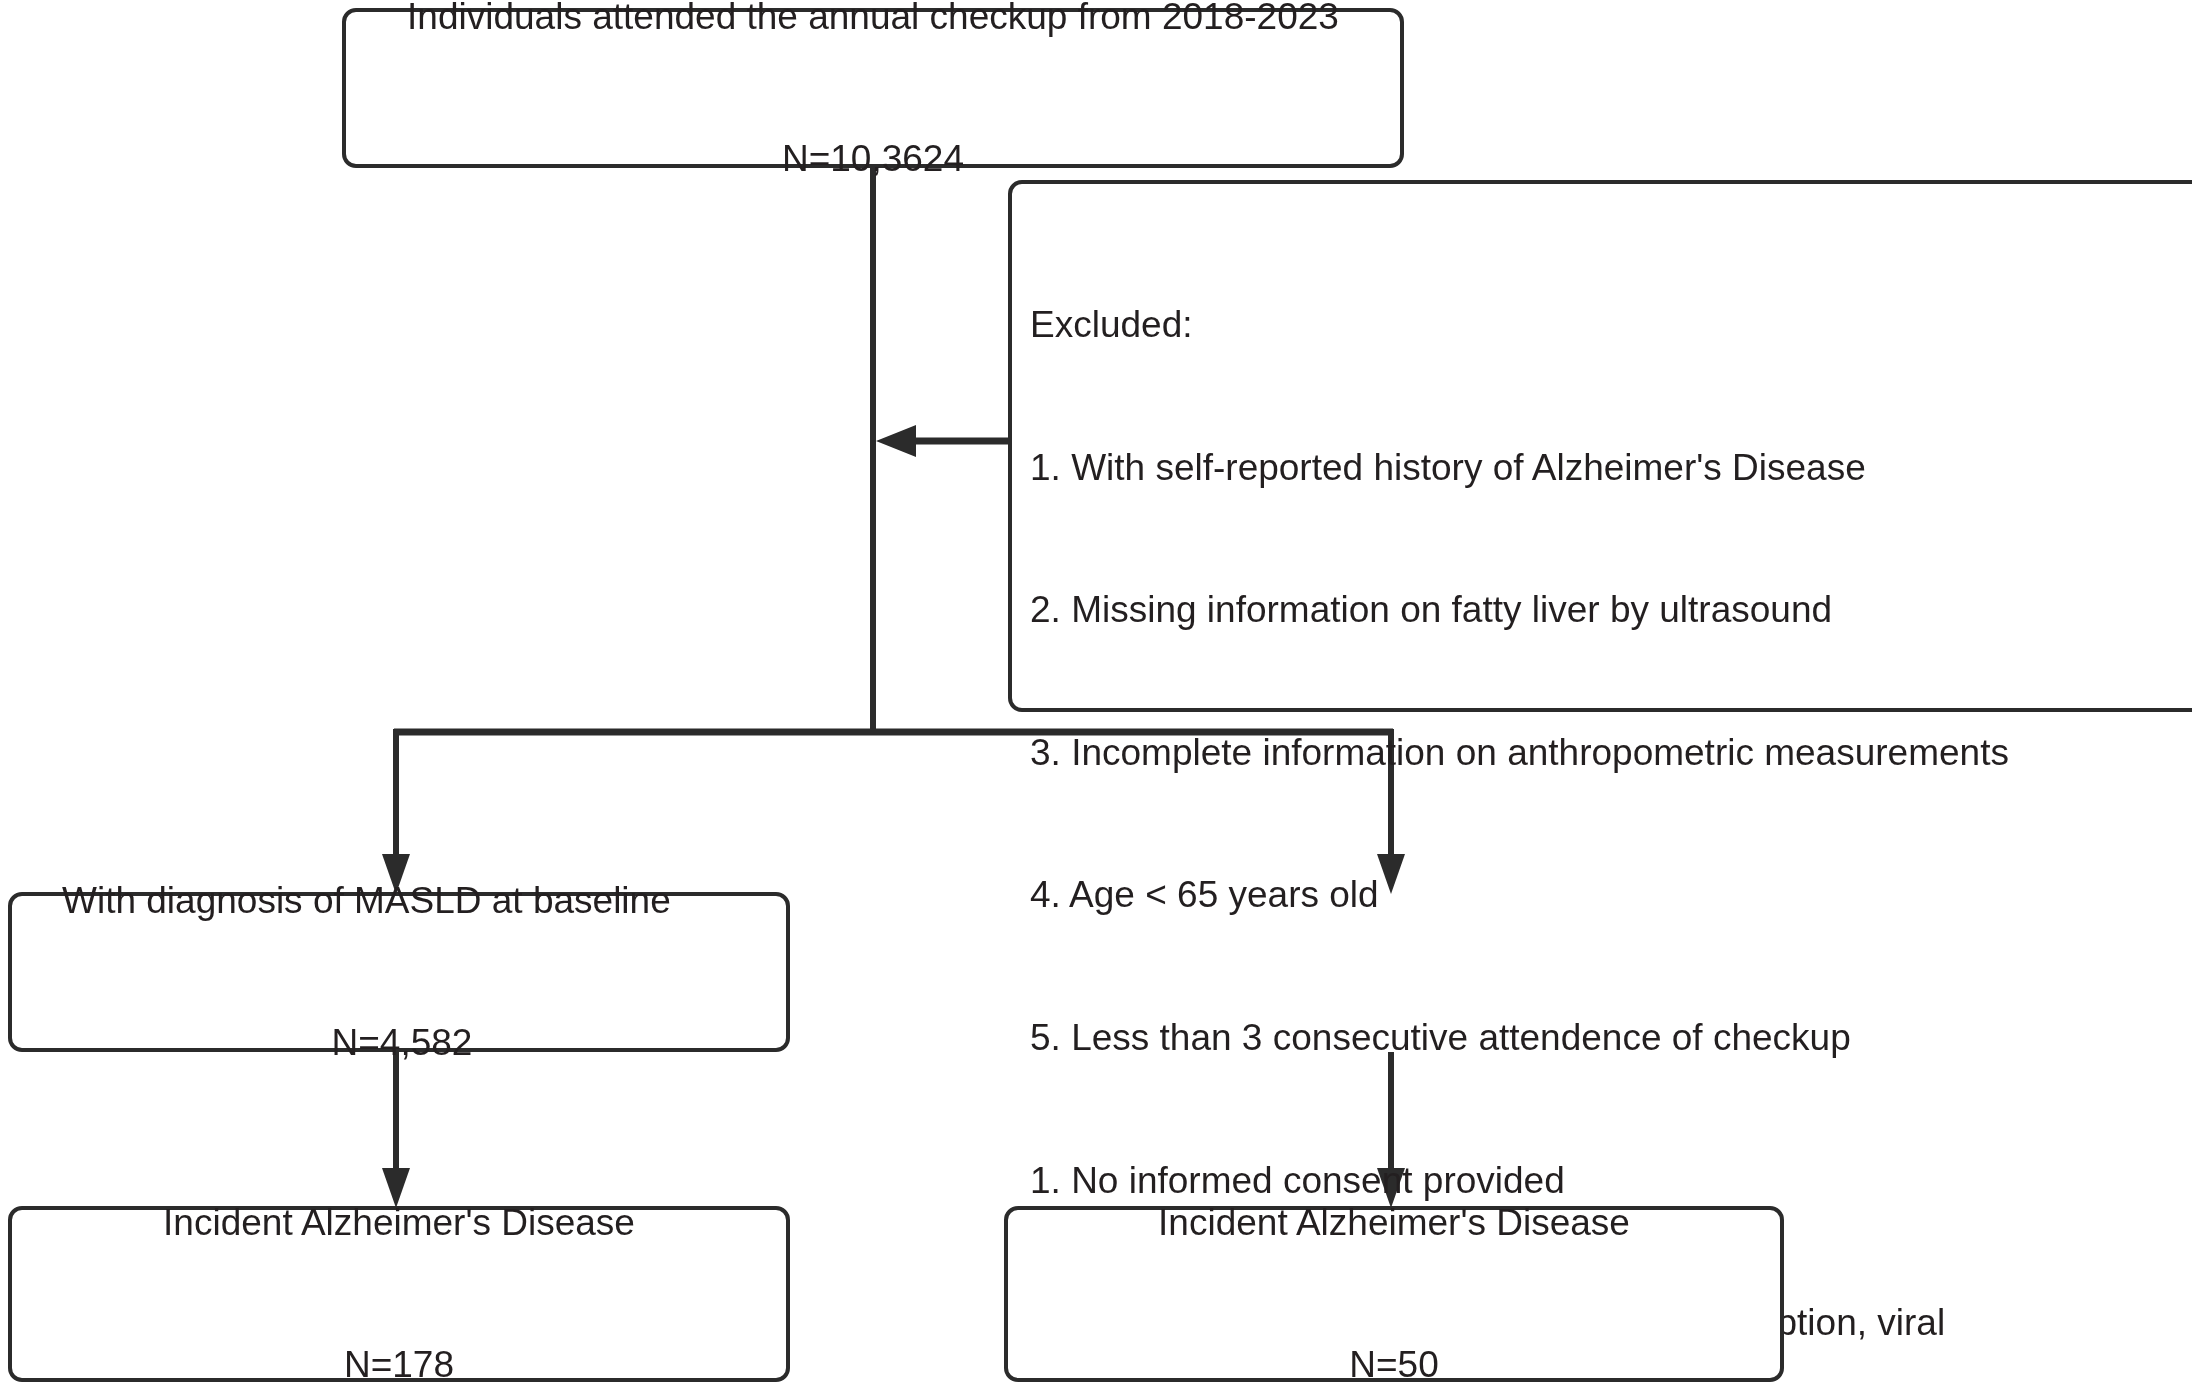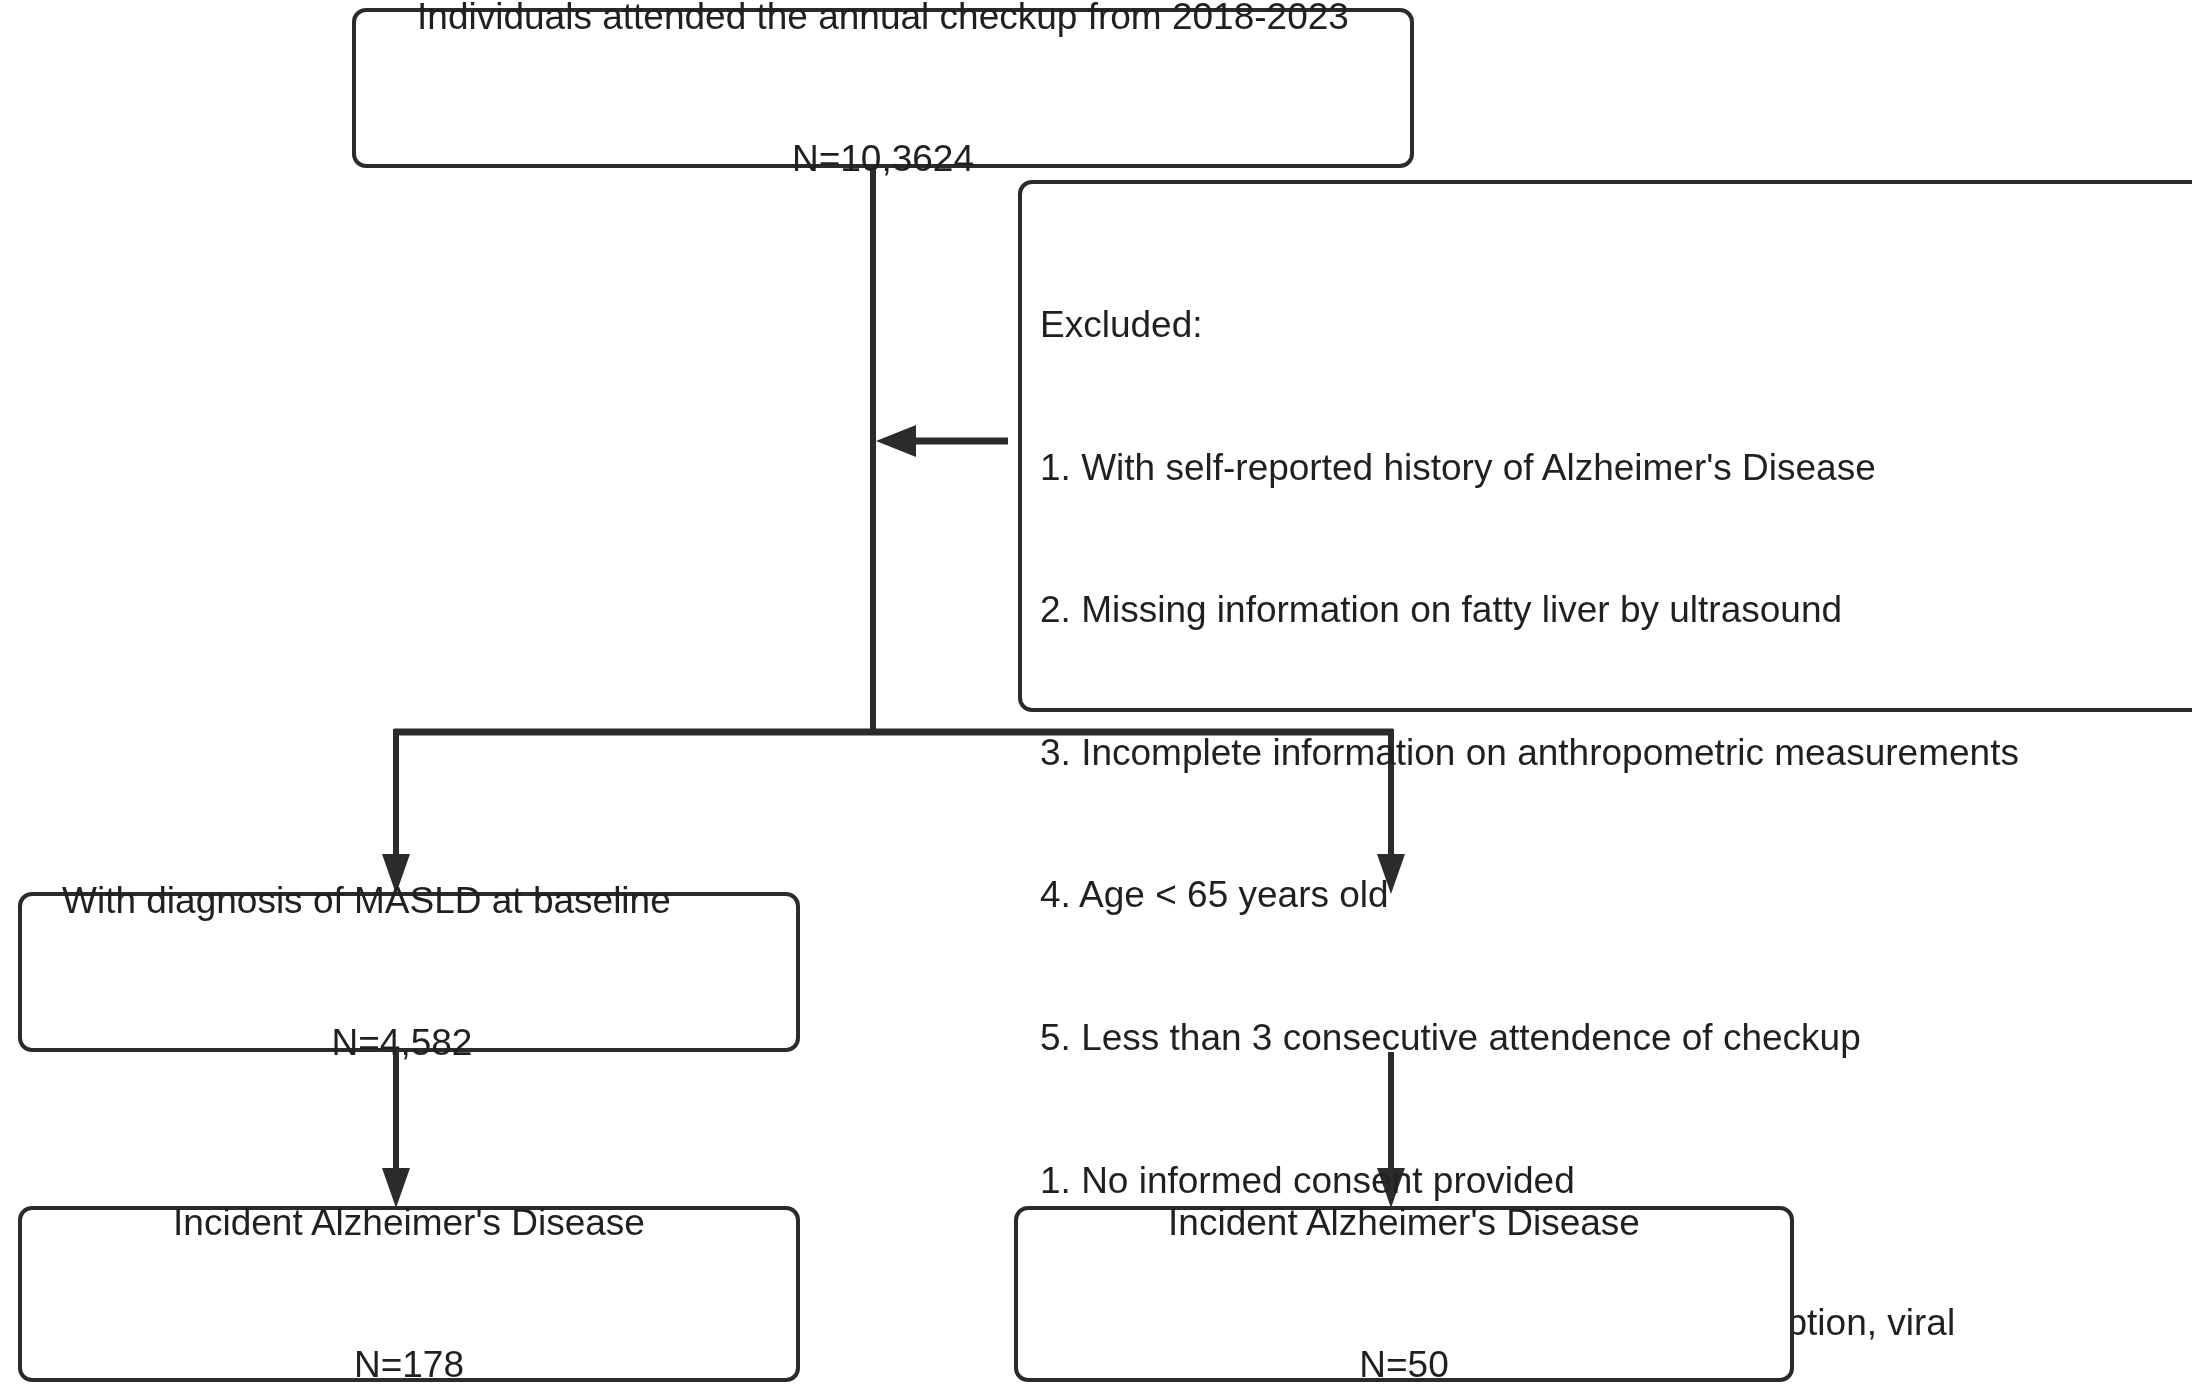--- a/index.html
+++ b/index.html
@@ -29,21 +29,20 @@
   }
   .node-box {
     position: absolute;
     box-sizing: border-box;
     background: #ffffff;
     border: 4px solid #2b2b2b;
     border-radius: 14px;
     display: flex;
     flex-direction: column;
     justify-content: center;
-    margin-left: 10px;
   }
   .node-text {
     color: #231f20;
     font-size: 37px;
     line-height: 1.28;
     white-space: pre;
   }
   .center-text {
     text-align: center;
   }
@@ -71,21 +70,21 @@
     font-size: 37px;
     line-height: 1.285;
   }
   
   #box-masld-yes {
     left: 8px;
     top: 892px;
     width: 782px;
     height: 160px;
     align-items: flex-start;
-    padding-left: 40px;
+    padding-left: 50px;
   }
   #box-masld-no {
     left: 1004px;
     top: 892px;
     width: 780px;
     height: 160px;
     align-items: center;
   }
   
   #box-ad-left {

